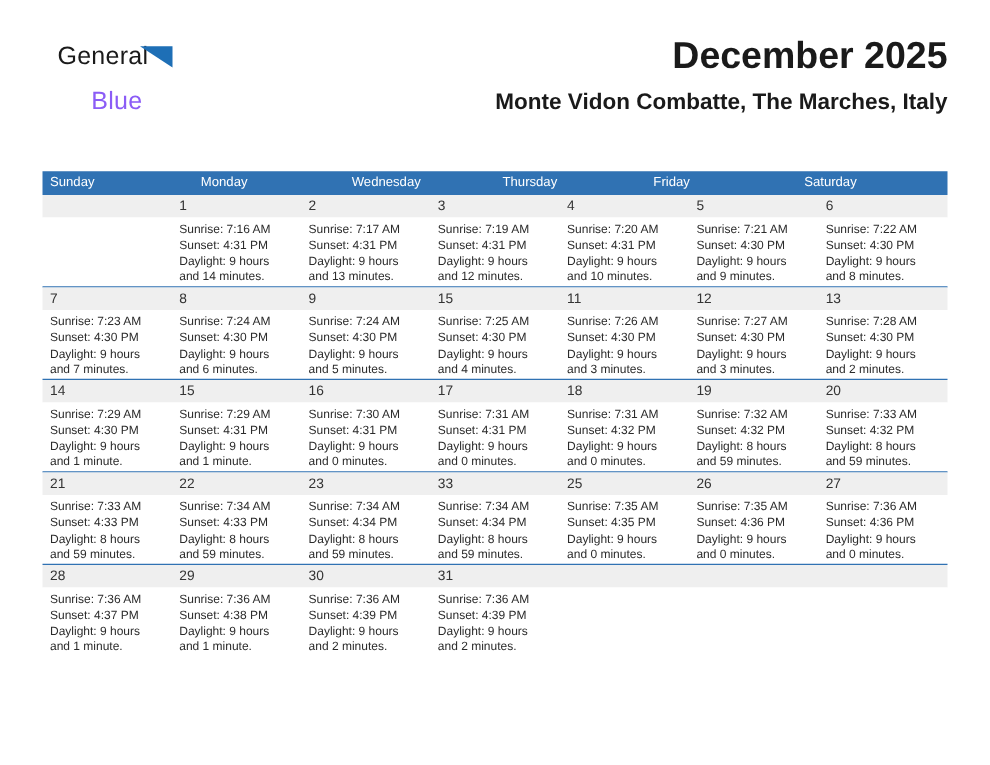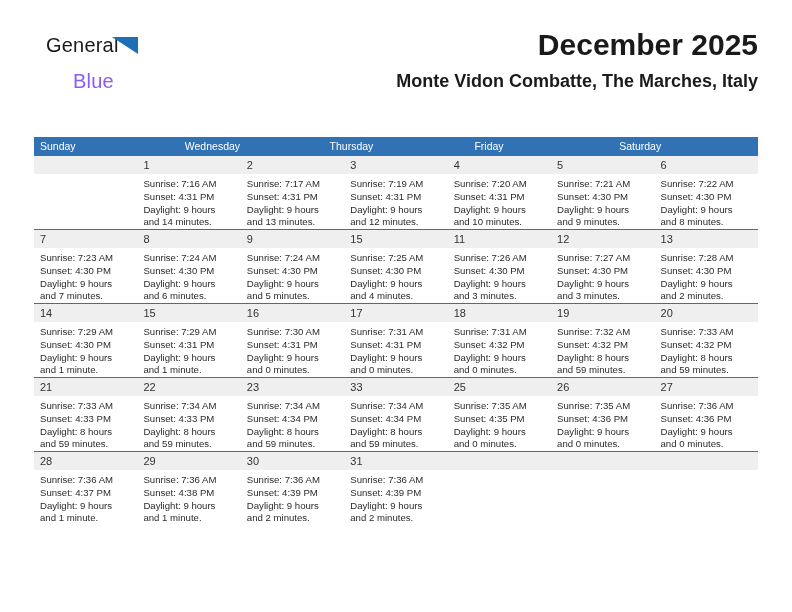--- a/index.html
+++ b/index.html
@@ -162,20 +162,21 @@
     <div class="titles">
       <div class="cal-title">December 2025</div>
       <div class="cal-subtitle">Monte Vidon Combatte, The Marches, Italy</div>
     </div>
 
   </div>
 
   <div class="calendar">
     <div class="weekday-row">
       <div class="weekday">Sunday</div>
+      <div class="weekday">Monday</div>
       <div class="weekday">Wednesday</div>
       <div class="weekday">Thursday</div>
       <div class="weekday">Friday</div>
       <div class="weekday">Saturday</div>
     </div>
 
     <div id="weeks-container">
         <div class="week">
           <div class="week-numbers">
             <div class="daynum"></div>

